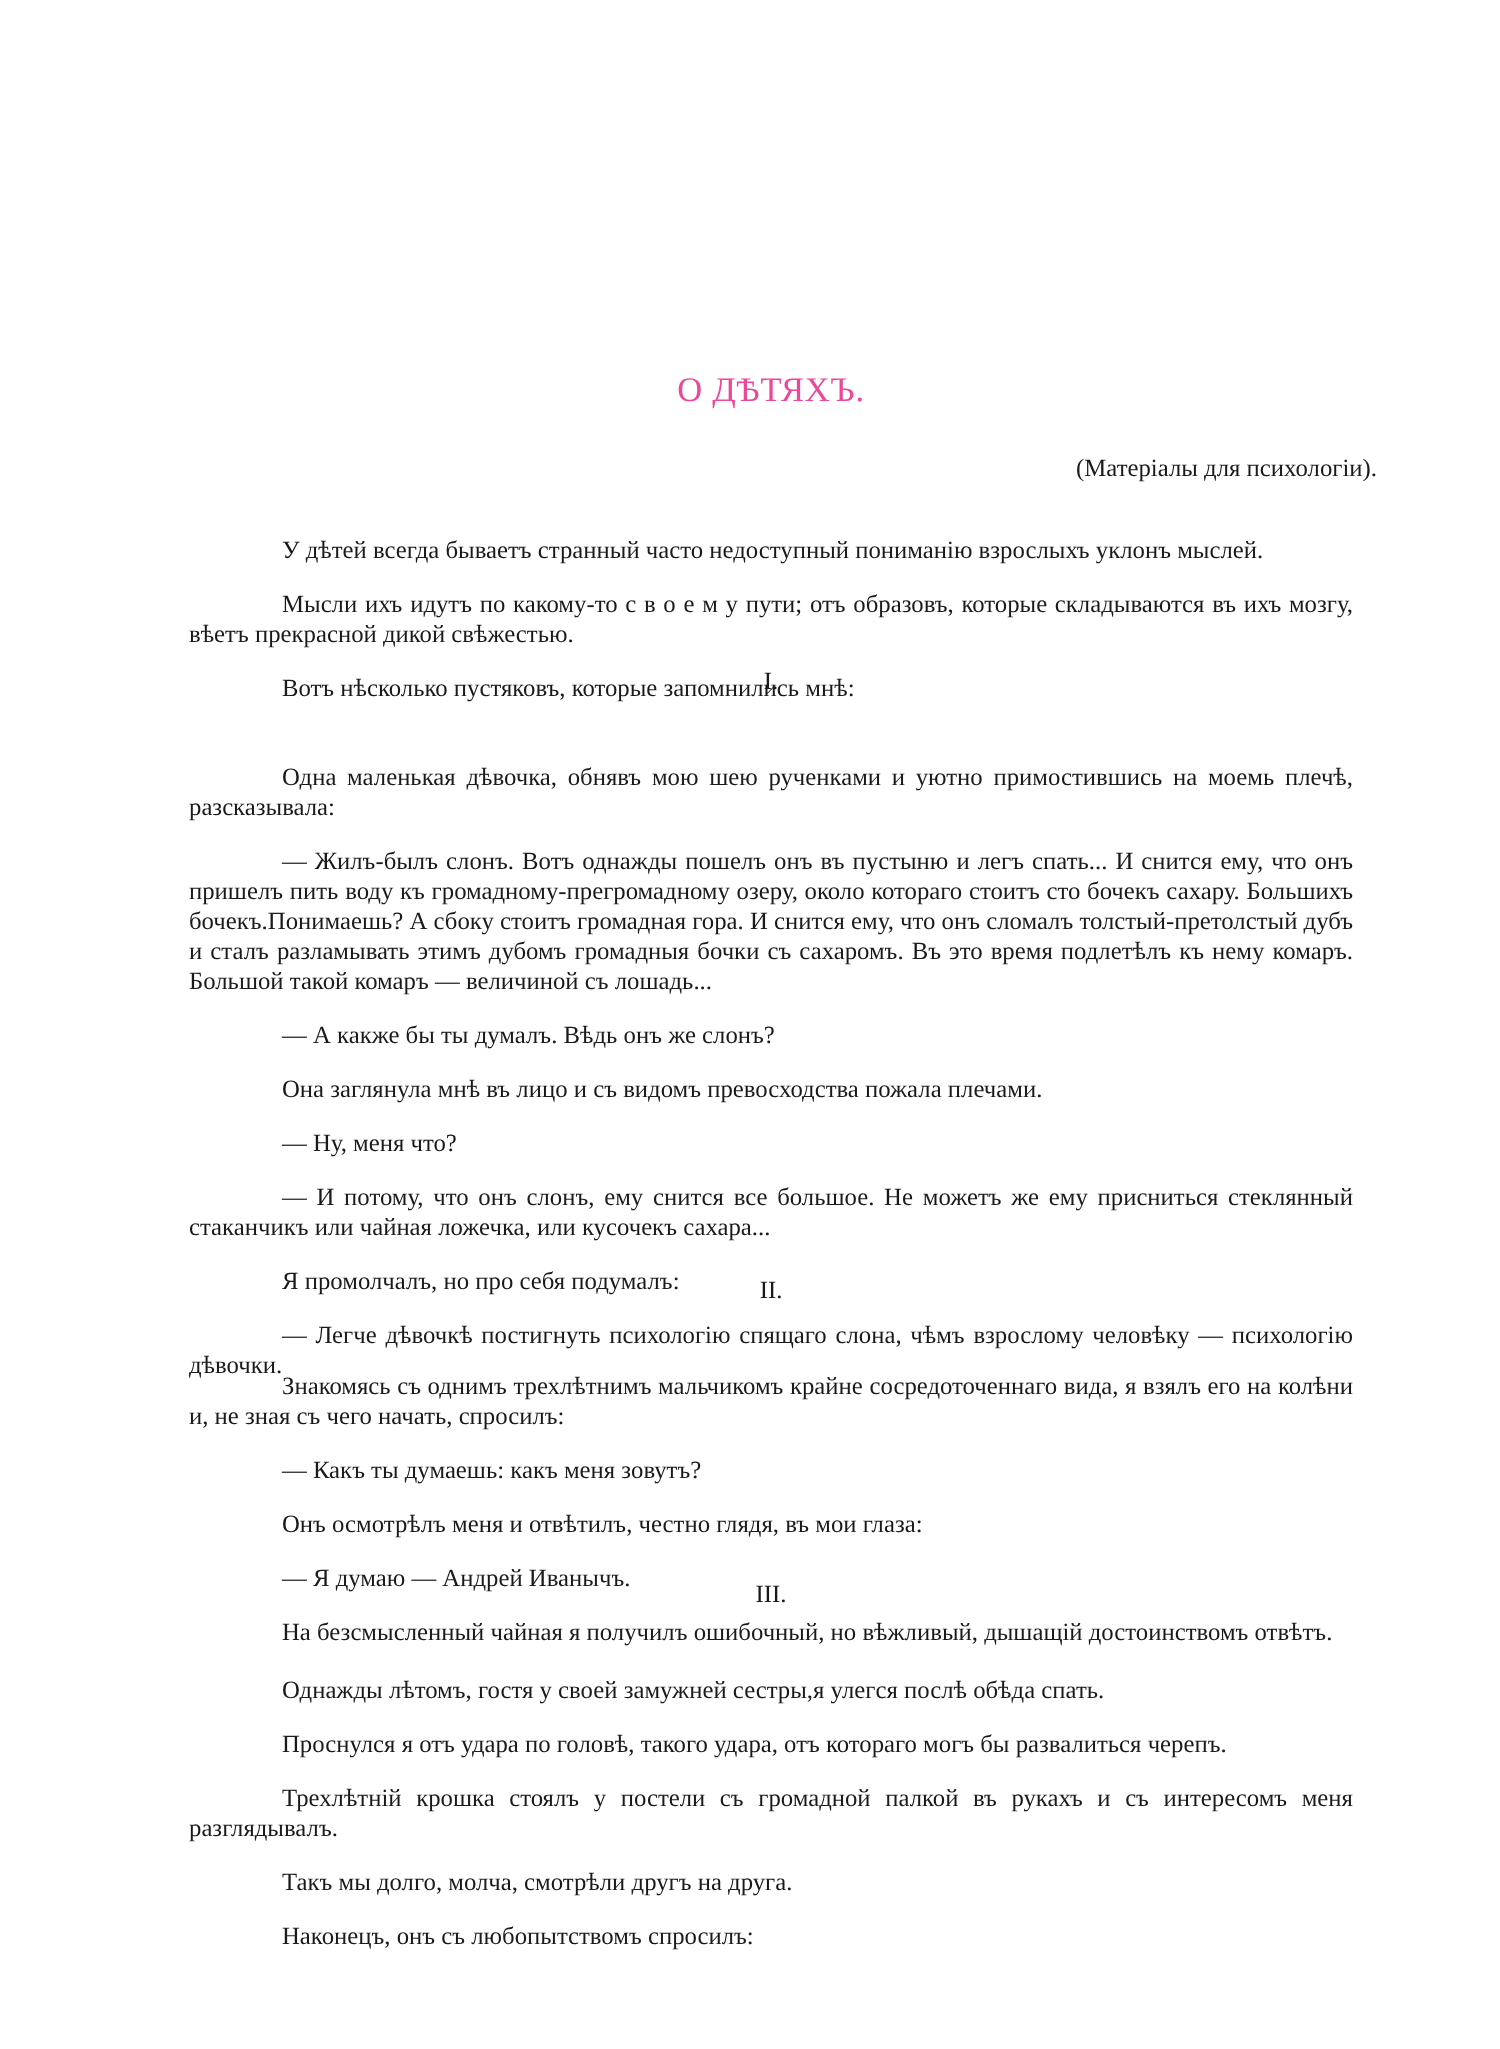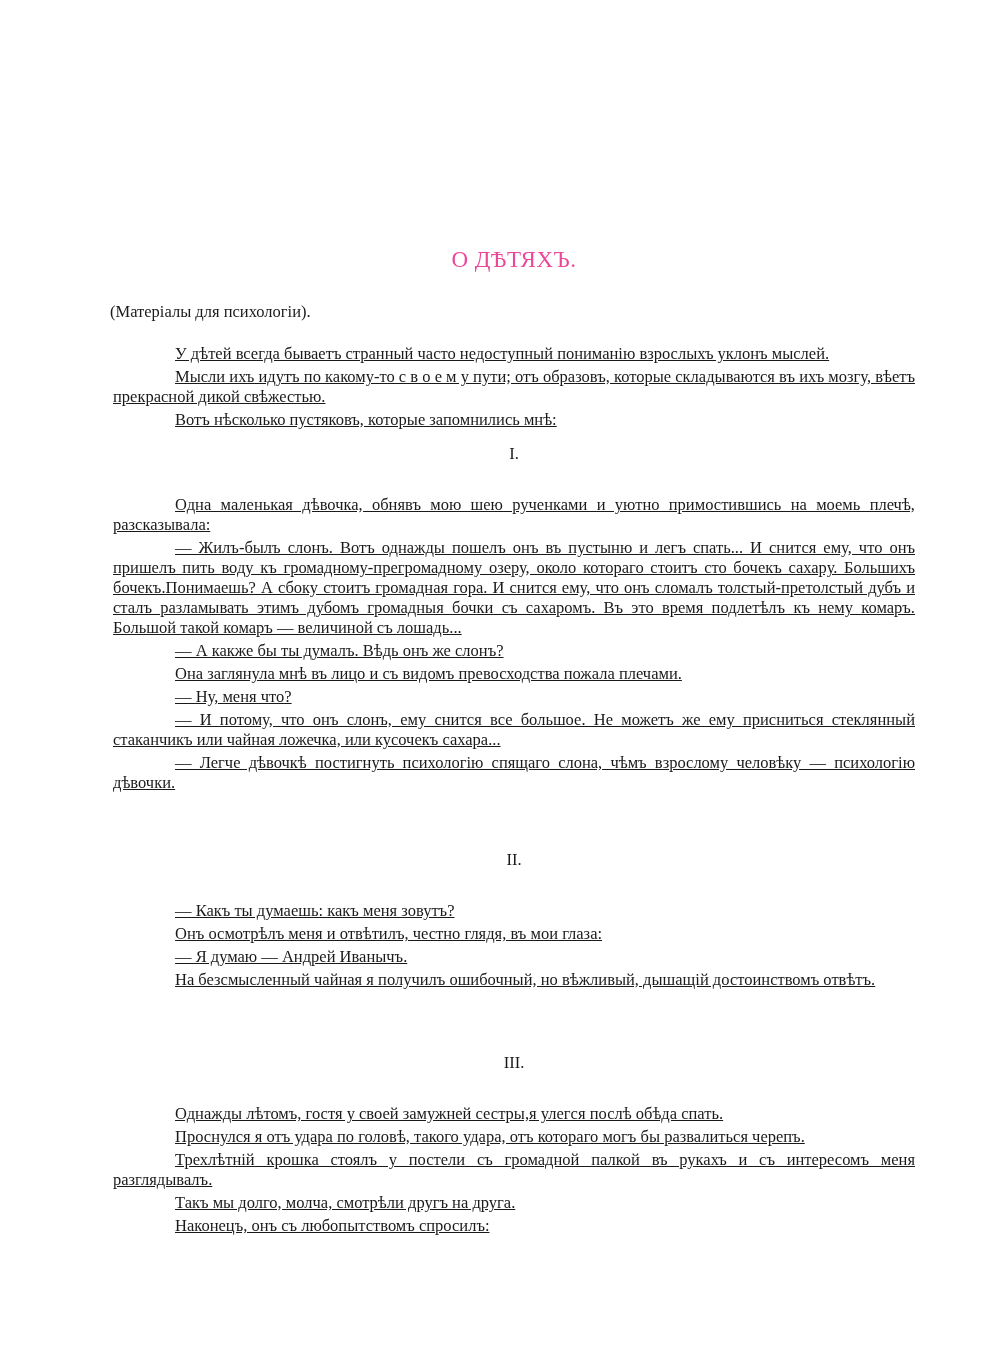--- a/index.html
+++ b/index.html
@@ -9,24 +9,24 @@
     font-family: "Liberation Serif", "DejaVu Serif", serif;
     color: #1a1a1a; font-size: 16.5px; line-height: 20px;
   }
   .title {
     position: absolute; left: 0; width: 808px; top: 236px;
     text-align: center; font-size: 23px; letter-spacing: 0.5px;
     font-family: "Liberation Serif", "DejaVu Serif", serif; color: #ec4899; margin-top: 14px;
   }
   .subtitle {
     position: absolute; left: 0; width: 808px; top: 302px;
-    text-align: left;
+    text-align: right;
   }
   .section { position: absolute; left: 0; width: 808px; }
-  .p { text-align: justify; text-indent: 62px; margin: 3px; text-decoration: underline; }
+  .p { text-align: justify; text-indent: 62px; margin: 16px; }
   .heading { text-align: center; margin: 0; }
 </style>
 </head>
 <body>
 
 <div class="page">
   <div class="title">О ДѢТЯХЪ.</div>
   <div class="subtitle">(Матеріалы для психологіи).</div>
 
   <div class="section" style="top:341px;">
@@ -37,26 +37,28 @@
 
   <div class="section" style="top:444px;">
     <p class="heading">I.</p>
     <div style="height:28px"></div>
     <p class="p">Одна маленькая дѣвочка, обнявъ мою шею рученками и уютно примостившись на моемь плечѣ, разсказывала:</p>
     <p class="p">— Жилъ-былъ слонъ. Вотъ однажды пошелъ онъ въ пустыню и легъ спать... И снится ему, что онъ пришелъ пить воду къ громадному-прегромадному озеру, около котораго стоитъ сто бочекъ сахару. Большихъ бочекъ.Понимаешь? А сбоку стоитъ громадная гора. И снится ему, что онъ сломалъ толстый-претолстый дубъ и сталъ разламывать этимъ дубомъ громадныя бочки съ сахаромъ. Въ это время подлетѣлъ къ нему комаръ. Большой такой комаръ — величиной съ лошадь...</p>
     <p class="p">— А какже бы ты думалъ. Вѣдь онъ же слонъ?</p>
     <p class="p">Она заглянула мнѣ въ лицо и съ видомъ превосходства пожала плечами.</p>
     <p class="p">— Ну, меня что?</p>
     <p class="p">— И потому, что онъ слонъ, ему снится все большое. Не можетъ же ему присниться стеклянный стаканчикъ или чайная ложечка, или кусочекъ сахара...</p>
+    <p class="p">Я промолчалъ, но про себя подумалъ:</p>
     <p class="p">— Легче дѣвочкѣ постигнуть психологію спящаго слона, чѣмъ взрослому человѣку — психологію дѣвочки.</p>
   </div>
 
   <div class="section" style="top:850px;">
     <p class="heading">II.</p>
     <div style="height:28px"></div>
+    <p class="p">Знакомясь съ однимъ трехлѣтнимъ мальчикомъ крайне сосредоточеннаго вида, я взялъ его на колѣни и, не зная съ чего начать, спросилъ:</p>
     <p class="p">— Какъ ты думаешь: какъ меня зовутъ?</p>
     <p class="p">Онъ осмотрѣлъ меня и отвѣтилъ, честно глядя, въ мои глаза:</p>
     <p class="p">— Я думаю — Андрей Иванычъ.</p>
     <p class="p">На безсмысленный чайная я получилъ ошибочный, но вѣжливый, дышащій достоинствомъ отвѣтъ.</p>
   </div>
 
   <div class="section" style="top:1053px;">
     <p class="heading">III.</p>
     <div style="height:28px"></div>
     <p class="p">Однажды лѣтомъ, гостя у своей замужней сестры,я улегся послѣ обѣда спать.</p>

